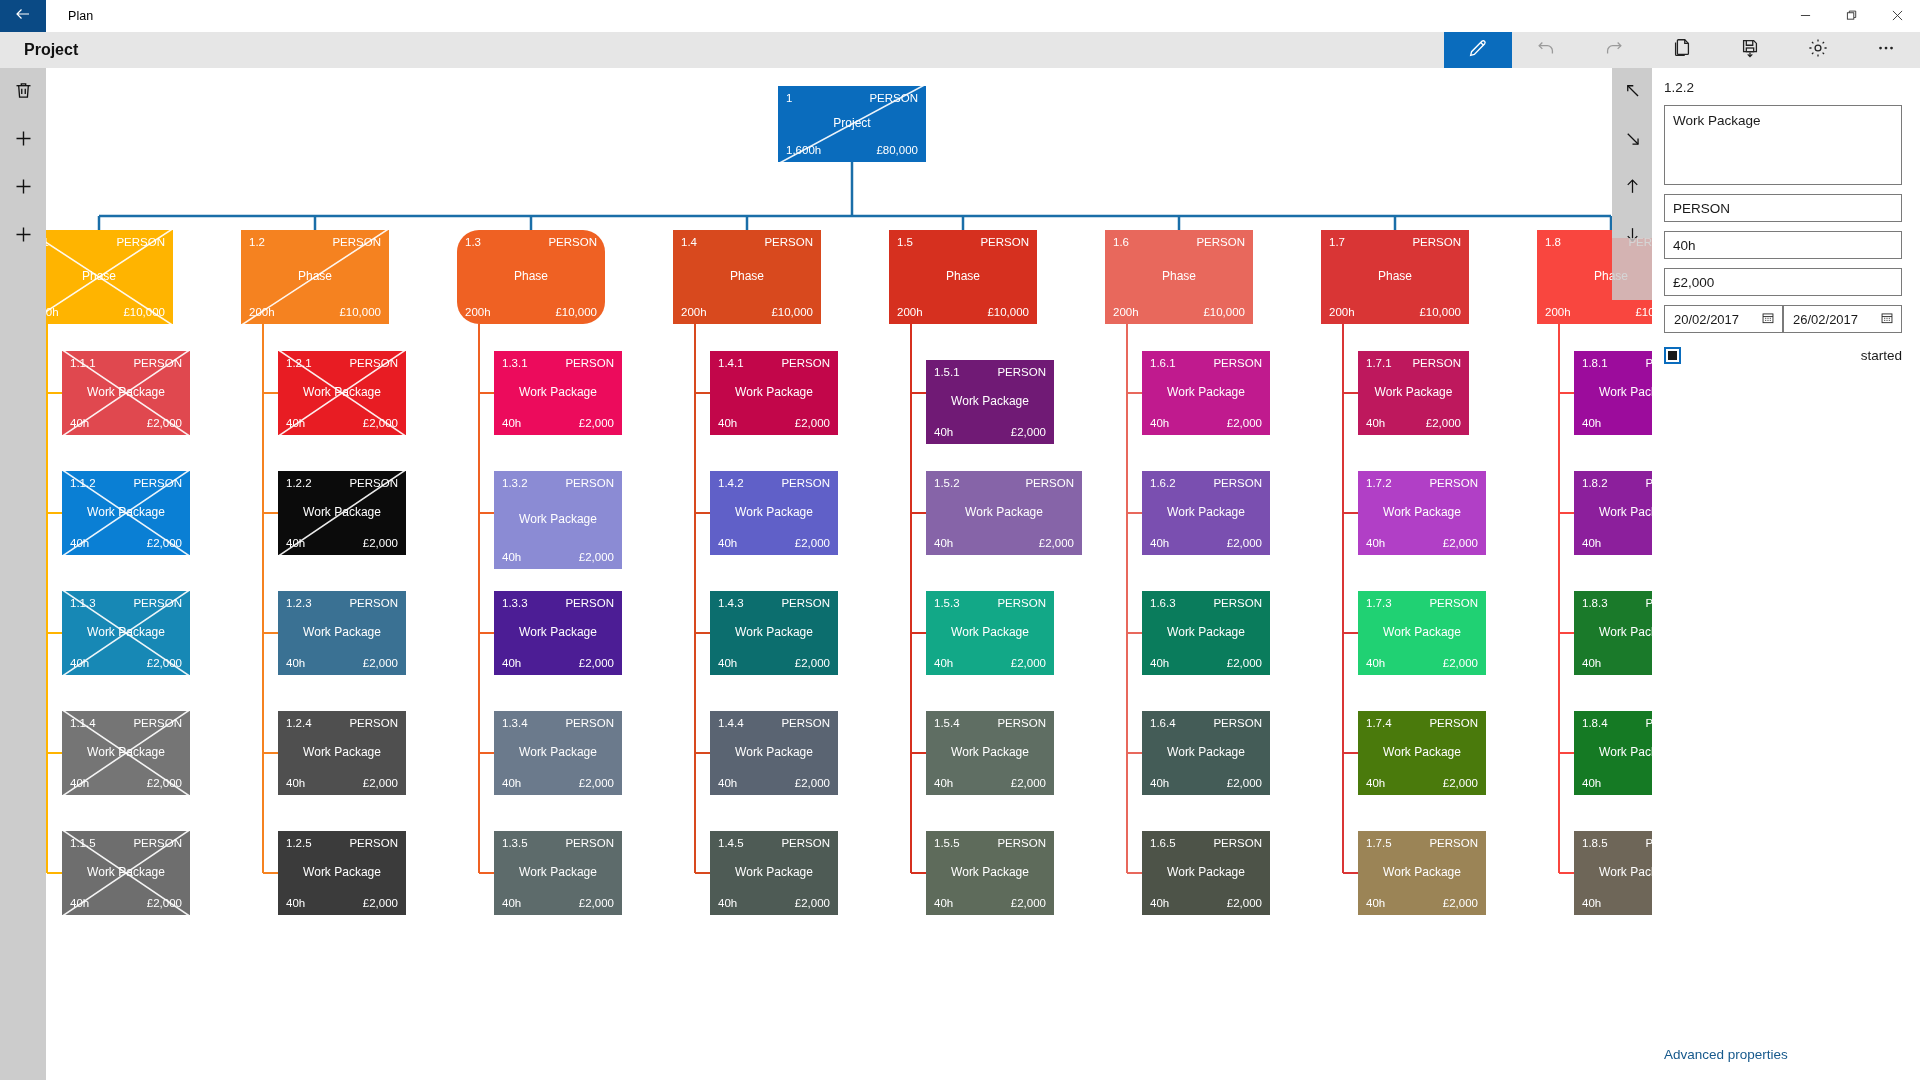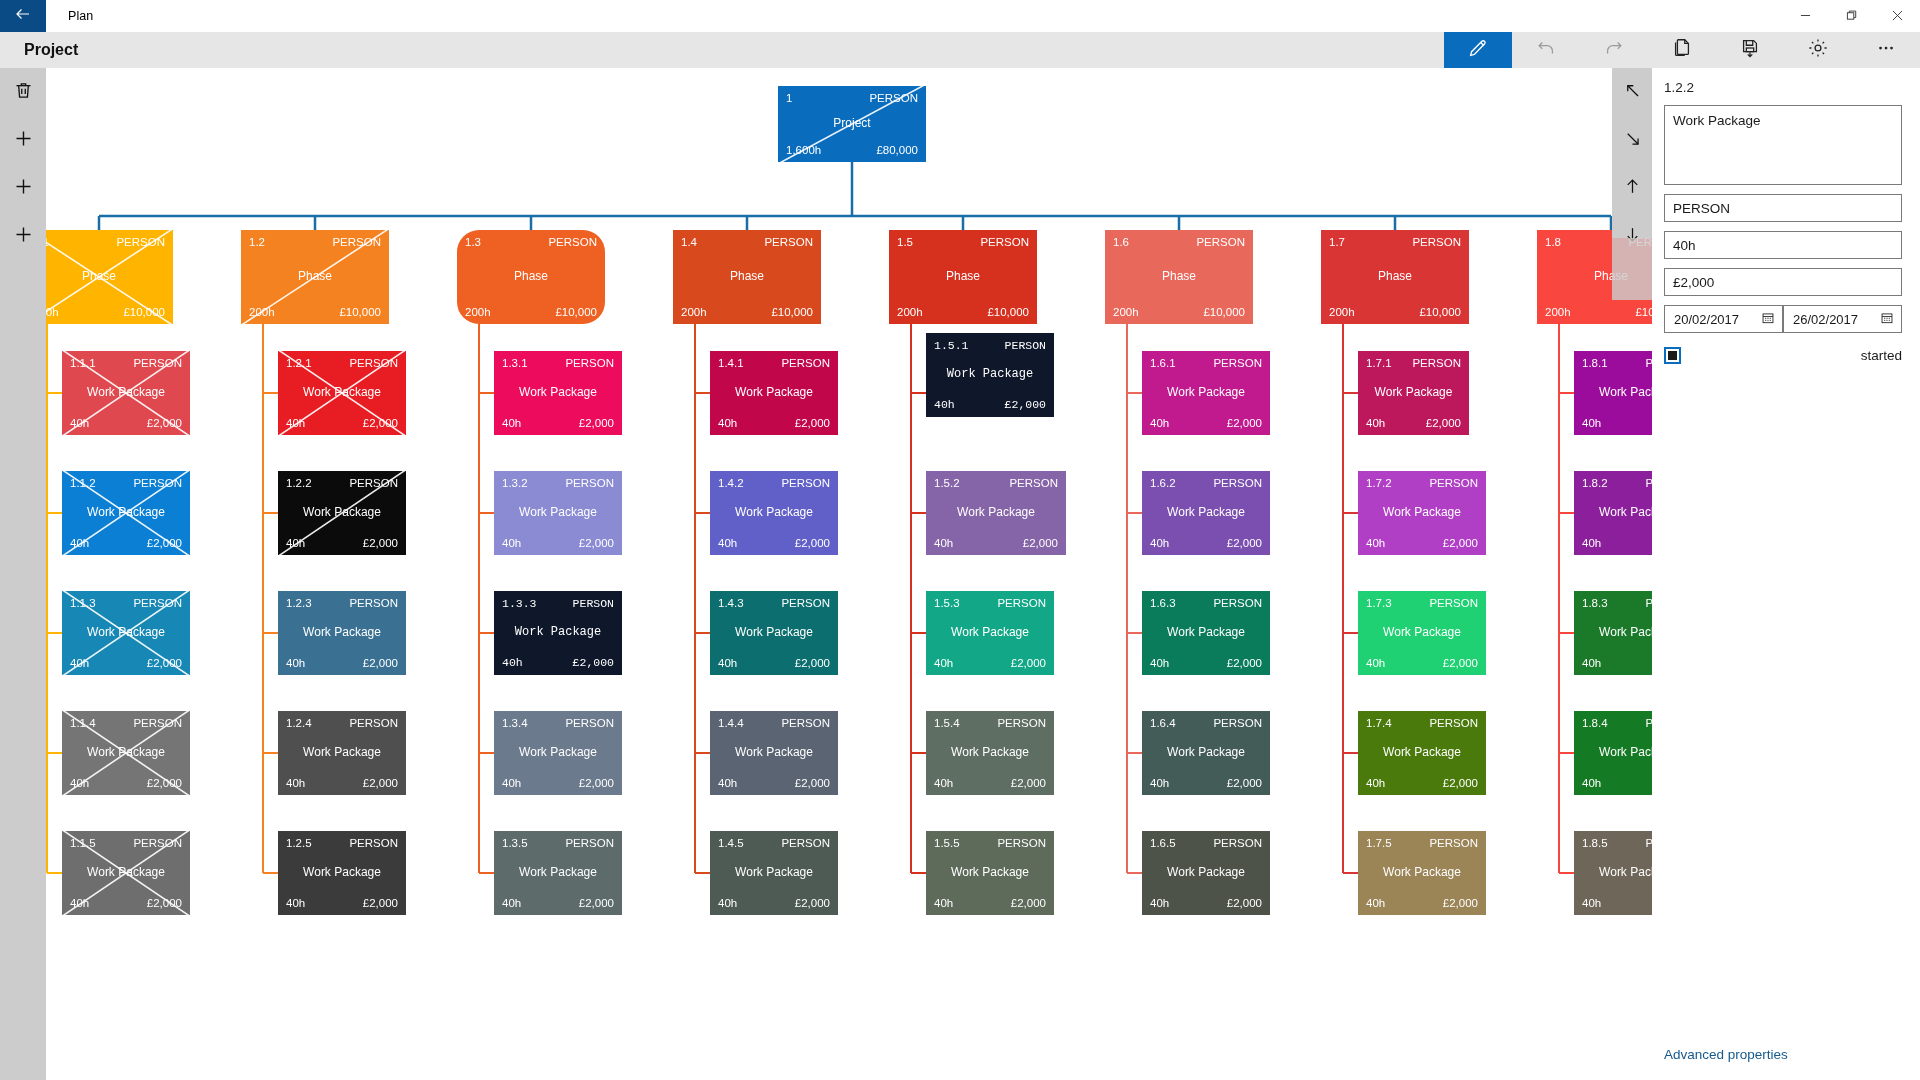--- a/index.html
+++ b/index.html
@@ -467,28 +467,28 @@
         <div class="nhrs">40h</div>
         <div class="ncost">£2,000</div>
       </div>
       <div class="node" style="left: 494px; top: 283px; width: 128px; height: 84px; background: rgb(236, 11, 92);">
         <div class="nid">1.3.1</div>
         <div class="nper">PERSON</div>
         <div class="nttl">Work Package</div>
         <div class="nhrs">40h</div>
         <div class="ncost">£2,000</div>
       </div>
-      <div class="node" style="left: 494px; top: 403px; width: 128px; height: 84px; background: rgb(139, 139, 212);">
+      <div class="node" style="left: 494px; top: 403px; width: 128px; height: 98px; background: rgb(139, 139, 212);">
         <div class="nid">1.3.2</div>
         <div class="nper">PERSON</div>
         <div class="nttl">Work Package</div>
         <div class="nhrs">40h</div>
         <div class="ncost">£2,000</div>
       </div>
-      <div class="node" style="left: 494px; top: 523px; width: 128px; height: 84px; background: #0f172a; font-family: Liberation Mono, monospace;">
+      <div class="node" style="left: 494px; top: 523px; width: 128px; height: 84px; background: #4c1d95;">
         <div class="nid">1.3.3</div>
         <div class="nper">PERSON</div>
         <div class="nttl">Work Package</div>
         <div class="nhrs">40h</div>
         <div class="ncost">£2,000</div>
       </div>
       <div class="node" style="left: 494px; top: 643px; width: 128px; height: 84px; background: rgb(107, 122, 140);">
         <div class="nid">1.3.4</div>
         <div class="nper">PERSON</div>
         <div class="nttl">Work Package</div>
@@ -530,28 +530,28 @@
         <div class="nhrs">40h</div>
         <div class="ncost">£2,000</div>
       </div>
       <div class="node" style="left: 710px; top: 763px; width: 128px; height: 84px; background: rgb(78, 91, 85);">
         <div class="nid">1.4.5</div>
         <div class="nper">PERSON</div>
         <div class="nttl">Work Package</div>
         <div class="nhrs">40h</div>
         <div class="ncost">£2,000</div>
       </div>
-      <div class="node" style="left: 926px; top: 265px; width: 128px; height: 84px; background: #0f172a; font-family: Liberation Mono, monospace;">
+      <div class="node" style="left: 926px; top: 292px; width: 128px; height: 84px; background: #701a75;">
         <div class="nid">1.5.1</div>
         <div class="nper">PERSON</div>
         <div class="nttl">Work Package</div>
         <div class="nhrs">40h</div>
         <div class="ncost">£2,000</div>
       </div>
-      <div class="node" style="left: 926px; top: 403px; width: 140px; height: 84px; background: rgb(134, 100, 168);">
+      <div class="node" style="left: 926px; top: 403px; width: 156px; height: 84px; background: rgb(134, 100, 168);">
         <div class="nid">1.5.2</div>
         <div class="nper">PERSON</div>
         <div class="nttl">Work Package</div>
         <div class="nhrs">40h</div>
         <div class="ncost">£2,000</div>
       </div>
       <div class="node" style="left: 926px; top: 523px; width: 128px; height: 84px; background: rgb(18, 168, 135);">
         <div class="nid">1.5.3</div>
         <div class="nper">PERSON</div>
         <div class="nttl">Work Package</div>

